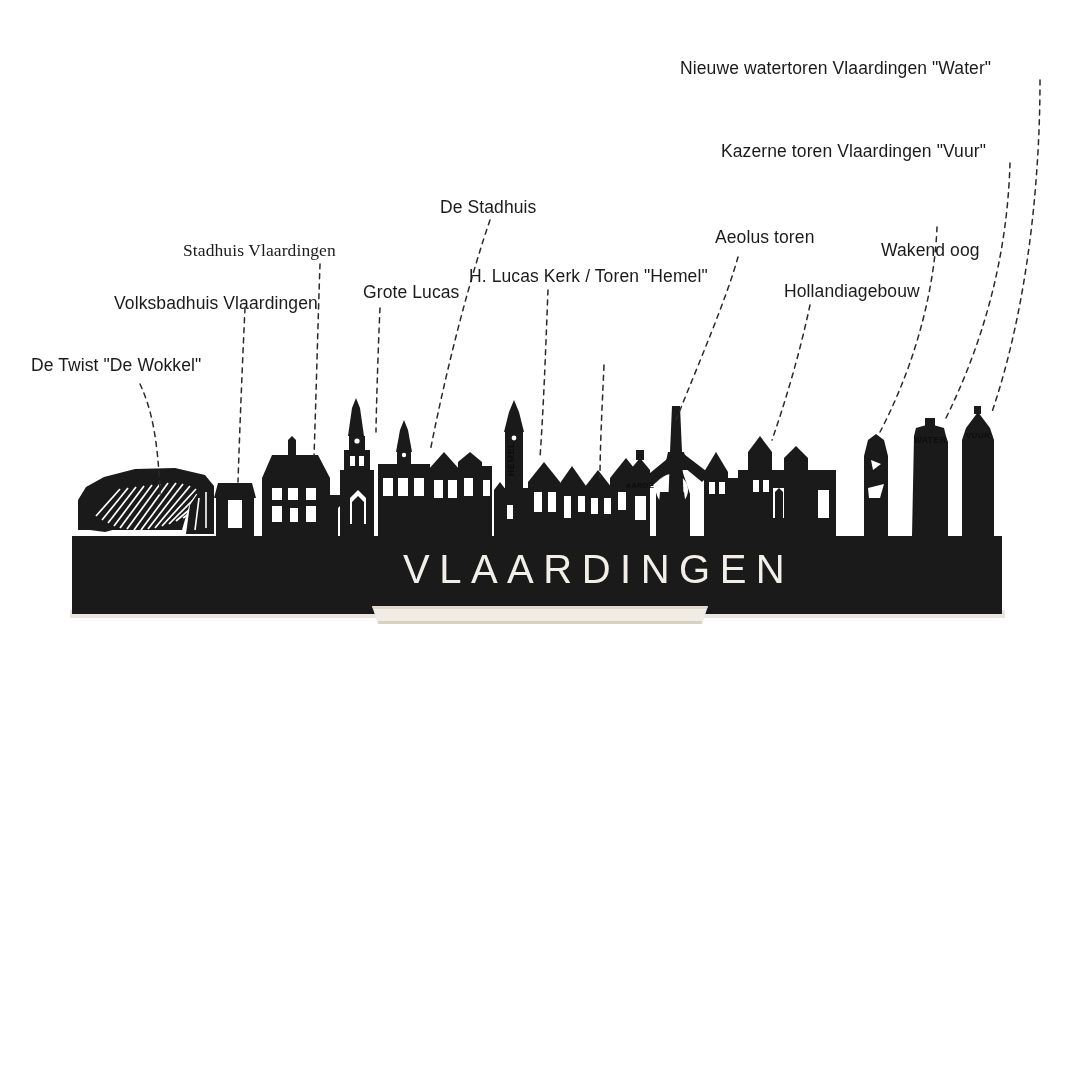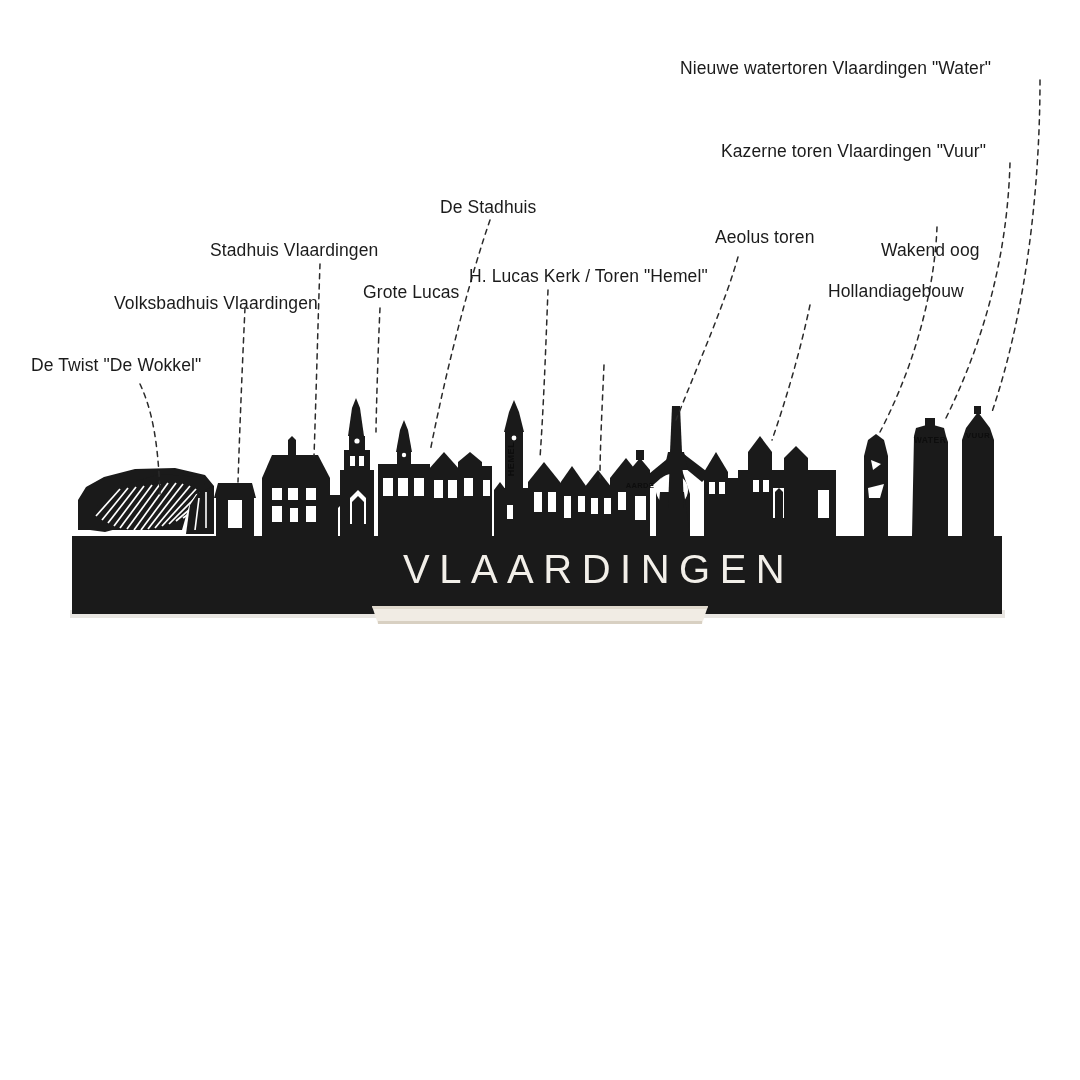--- a/index.html
+++ b/index.html
@@ -204,32 +204,32 @@
       <path d="M937,227 C935,280 920,355 880,432"></path>
       <path d="M1010,163 C1008,230 995,320 944,422"></path>
       <path d="M1040,80 C1040,170 1030,300 992,412"></path>
     </g>
   </svg>
 
   <div class="label" style="left:31px; top:355px;">De Twist "De Wokkel"</div>
 
   <div class="label" style="left:82px; top:293px;margin-left:32px;">Volksbadhuis Vlaardingen</div>
 
-  <div class="label" style="left:210px; top:240px;">Stadhuis Vlaardingen</div>
+  <div class="label" style="left:183px; top:240px;font-family:Liberation Serif, serif;">Stadhuis Vlaardingen</div>
 
   <div class="label" style="left:363px; top:282px;">Grote Lucas</div>
 
   <div class="label" style="left:440px; top:197px;">De Stadhuis</div>
 
   <div class="label" style="left:469px; top:266px;">H. Lucas Kerk / Toren "Hemel"</div>
 
 
   <div class="label" style="left:715px; top:227px;">Aeolus toren</div>
 
-  <div class="label" style="left:784px; top:281px;margin-left:44px;">Hollandiagebouw</div>
+  <div class="label" style="left:784px; top:281px;">Hollandiagebouw</div>
 
   <div class="label" style="left:881px; top:204px;margin-top:36px;">Wakend oog</div>
 
   <div class="label" style="left:721px; top:141px;">Kazerne toren Vlaardingen "Vuur"</div>
 
   <div class="label" style="left:680px; top:58px;">Nieuwe watertoren Vlaardingen "Water"</div>
 
 </div>
 
 </body></html>

